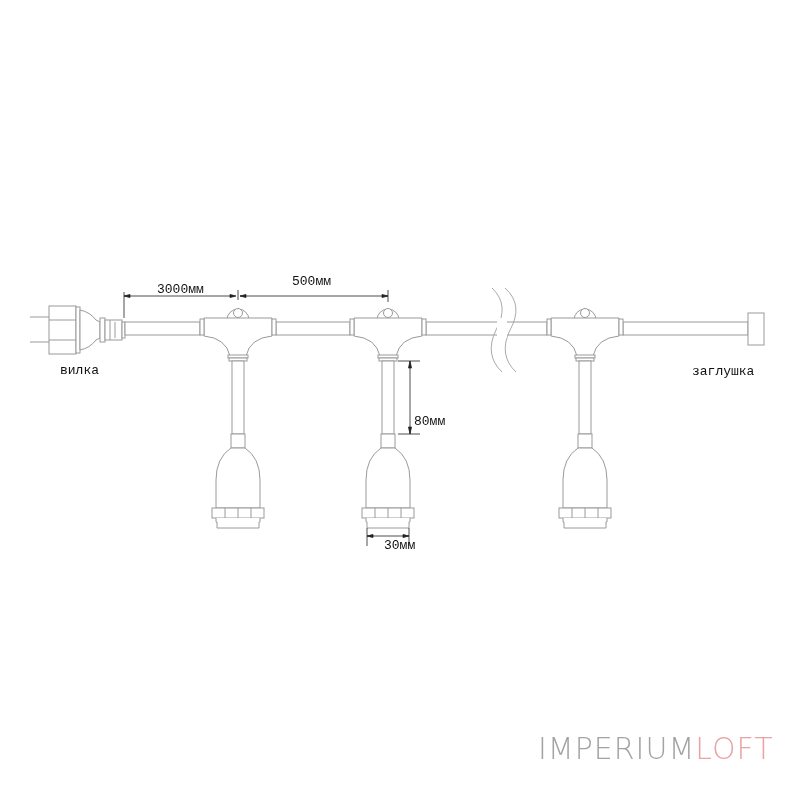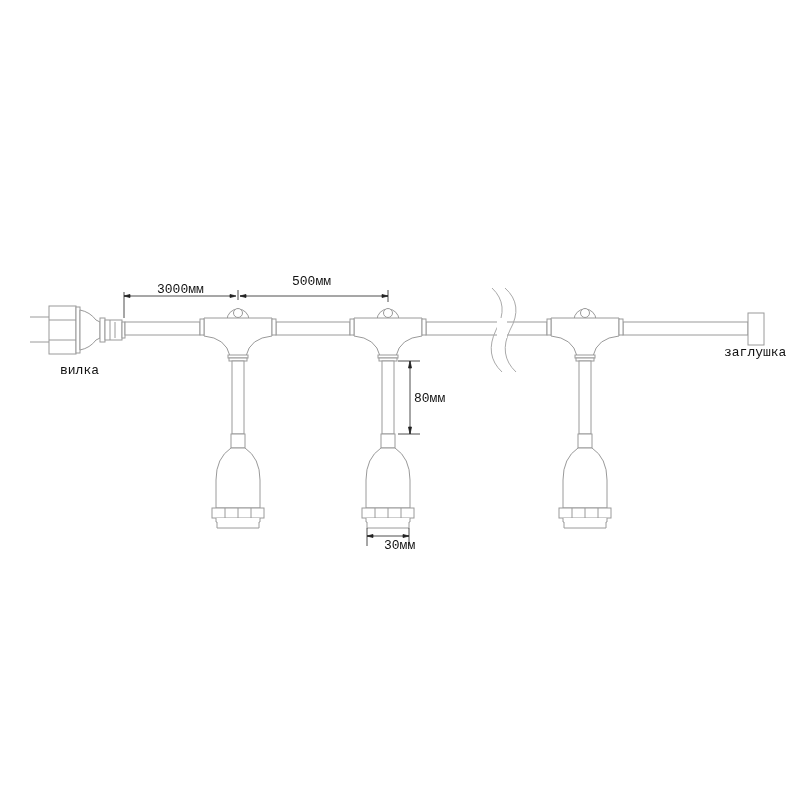--- a/index.html
+++ b/index.html
@@ -101,18 +101,19 @@
     <line x1="367" y1="528" x2="367" y2="546"></line>
     <line x1="409" y1="528" x2="409" y2="546"></line>
     <line x1="367" y1="536" x2="409" y2="536"></line>
     <polygon points="367,536 373,534.5 373,537.5"></polygon>
     <polygon points="409,536 403,534.5 403,537.5"></polygon>
   </g>
 </svg>
 
 <span class="lbl" style="left:157px;top:282px;">3000мм</span>
 <span class="lbl" style="left:292px;top:274px;">500мм</span>
-<span class="lbl" style="left:414px;top:391px;">80мм</span>
+<span class="lbl" style="left:414px;top:414px;">80мм</span>
 <span class="lbl" style="left:384px;top:538px;">30мм</span>
 <span class="lbl" style="left:60px;top:363px;">вилка</span>
-<span class="lbl" style="left:692px;top:345px;margin-left:32px;">заглушка</span>
+<span class="lbl" style="left:692px;top:364px;">заглушка</span>
 
+<div class="brand"><span class="a">IMPERIUM</span><span class="b">LOFT</span></div>
 </div>
 
 </body></html>

